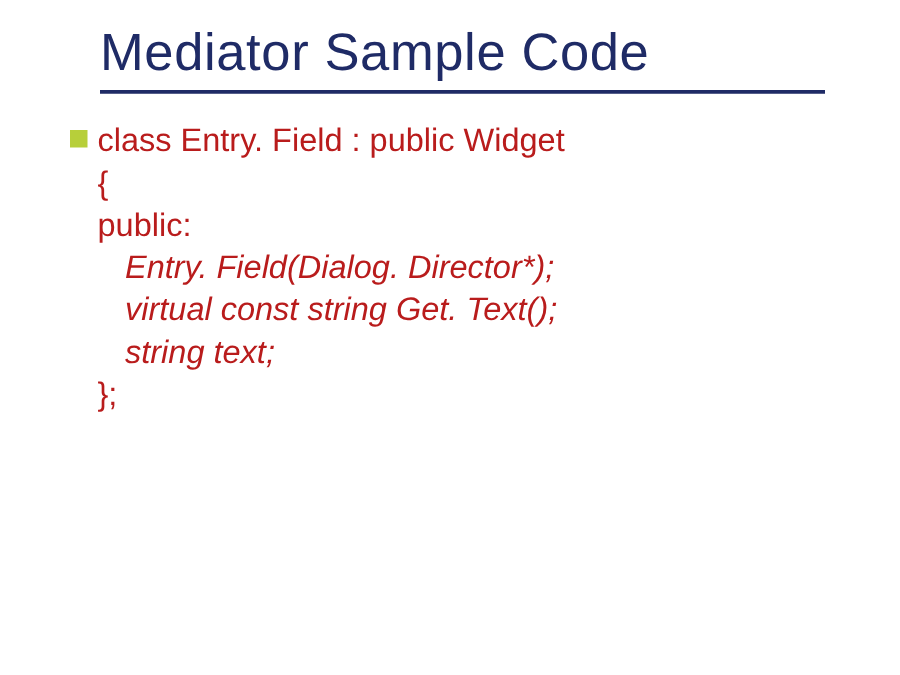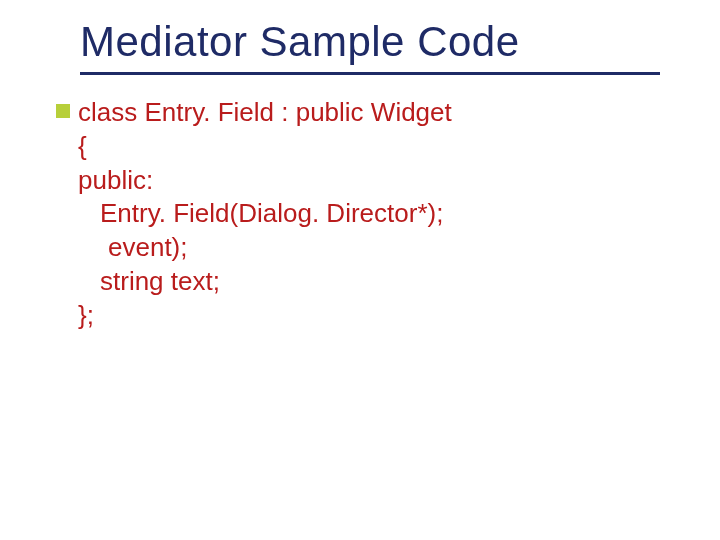--- a/index.html
+++ b/index.html
@@ -49,38 +49,38 @@
     left: 78px;
     top: 96px;
     right: 50px;
     font-size: 26px;
     line-height: 1.3;
     color: #b91c1c;
   }
   .body .line {
     white-space: pre;
   }
-  .body .indent1 { padding-left: 22px; }
+  .body .indent1 { padding-left: 22px; font-style: italic; }
   .body .indent2 { padding-left: 30px; }
 </style>
 </head>
 <body>
 
 <div class="slide">
 
   <div class="title-wrap">
     <h1 class="title">Mediator Sample Code</h1>
     <div class="title-underline"></div>
   </div>
 
   <div class="accent-square"></div>
 
   <div class="body">
     <div class="line">class Entry. Field : public Widget</div>
     <div class="line">{</div>
     <div class="line">public:</div>
     <div class="line indent1">Entry. Field(Dialog. Director*);</div>
-    <div class="line indent2">event);</div>
+    <div class="line indent1">virtual const string Get. Text();</div>
     <div class="line indent1">string text;</div>
     <div class="line">};</div>
   </div>
 
 </div>
 
 </body></html>

